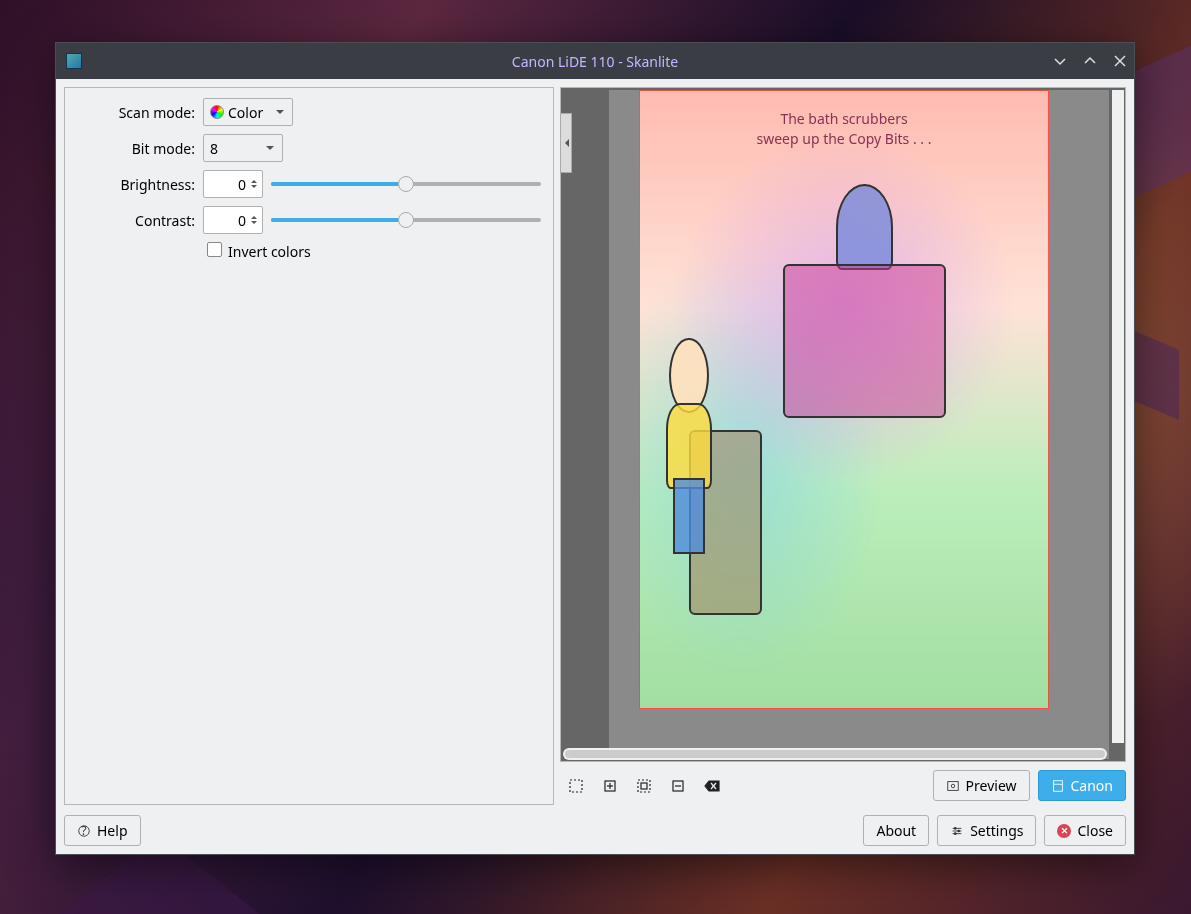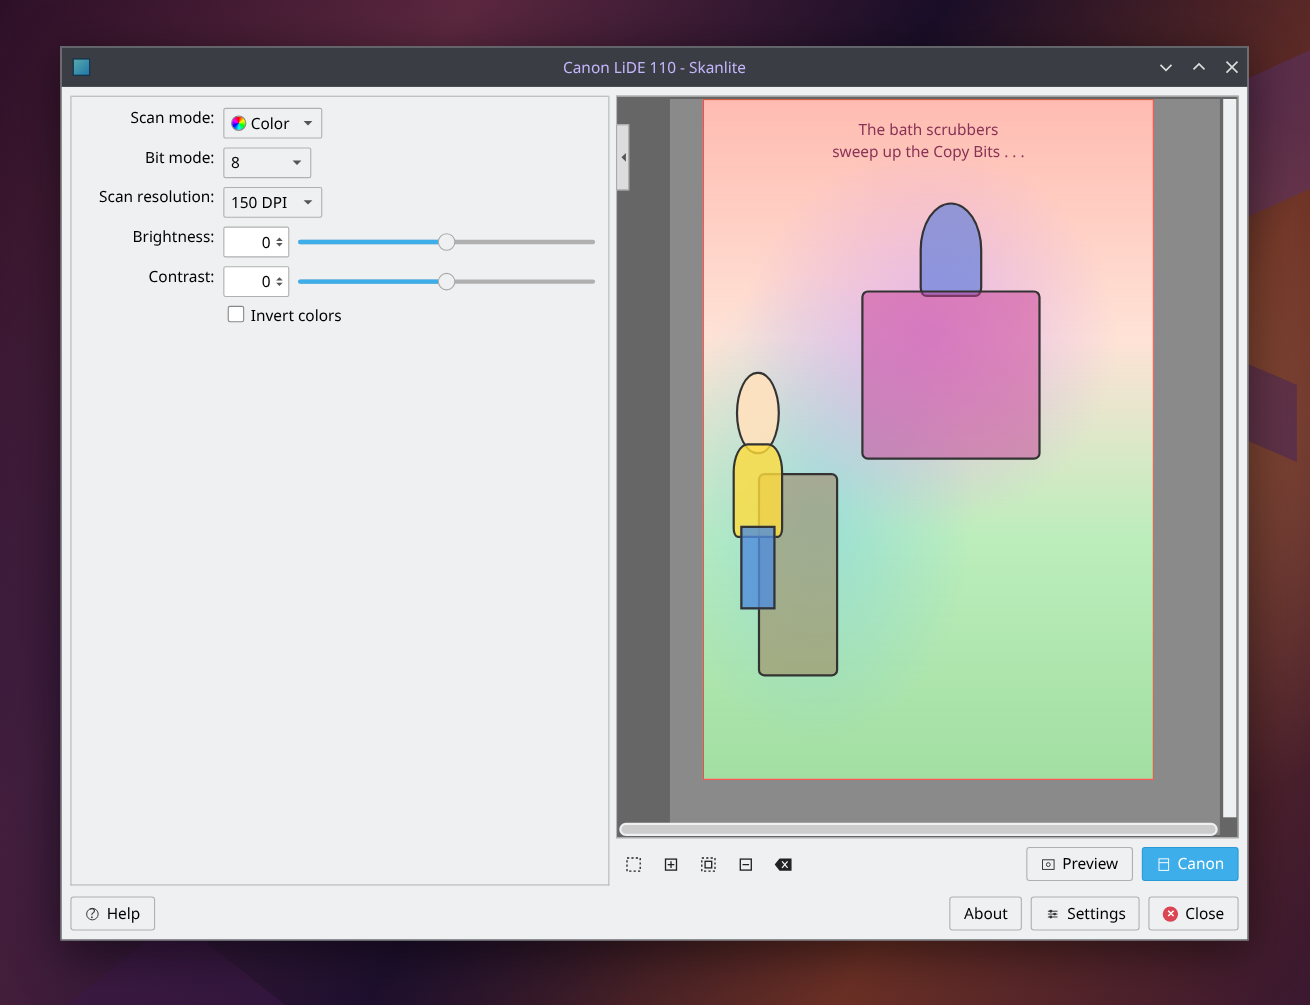--- a/index.html
+++ b/index.html
@@ -54,21 +54,21 @@
   .tab {
     padding: 5px 12px; border: 1px solid #b6b6b6; background: #dcdcdc;
     cursor: pointer; border-bottom: none;
     display:flex; align-items:center;
   }
   .tab.active { background: #eff0f1; border-bottom: 1px solid #eff0f1; margin-bottom:-1px; font-weight:normal;}
   .tab:not(.active){ border-top:none;}
   .tab:first-child{border-left:none;}
   .tab-body { border-top: 1px solid #b6b6b6; padding: 10px 12px; flex:1;}
 
-  .form-row { display: flex; margin-bottom: 8px; gap: 8px; }
+  .form-row { display: flex; align-items: center; margin-bottom: 8px; gap: 8px; }
   .form-label { width: 118px; text-align: right; }
   .combo {
     border: 1px solid #b0b0b0; background: #eff0f1; height: 28px;
     display: inline-flex; align-items: center; padding: 0 6px; gap: 4px;
     border-radius: 2px; cursor: pointer; position: relative;
     min-width: 80px;
   }
   .combo::after {
     content: ""; position: absolute; right: 8px; top: 50%;
     border: 4px solid transparent; border-top-color: #555; transform: translateY(-25%);
@@ -212,26 +212,20 @@
             </div>
           </div>
 
           <div class="form-row">
             <span class="form-label">Bit mode:</span>
             <div class="combo">
               <span>8</span>
             </div>
           </div>
 
-          <div class="form-row">
-            <span class="form-label">Scan resolution:</span>
-            <div class="combo wide">
-              <span>150 DPI</span>
-            </div>
-          </div>
 
           <div class="form-row">
             <span class="form-label">Brightness:</span>
             <div class="spin">
               <span>0</span>
             </div>
             <div class="slider-wrap">
               <div class="slider">
                 <div class="slider-fill"></div>
                 <div class="slider-thumb"></div>

